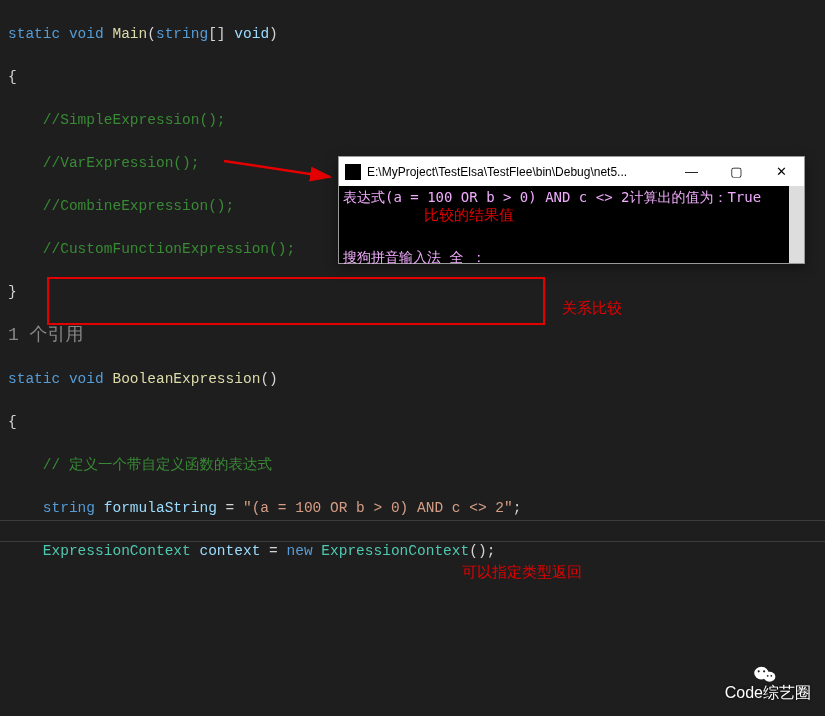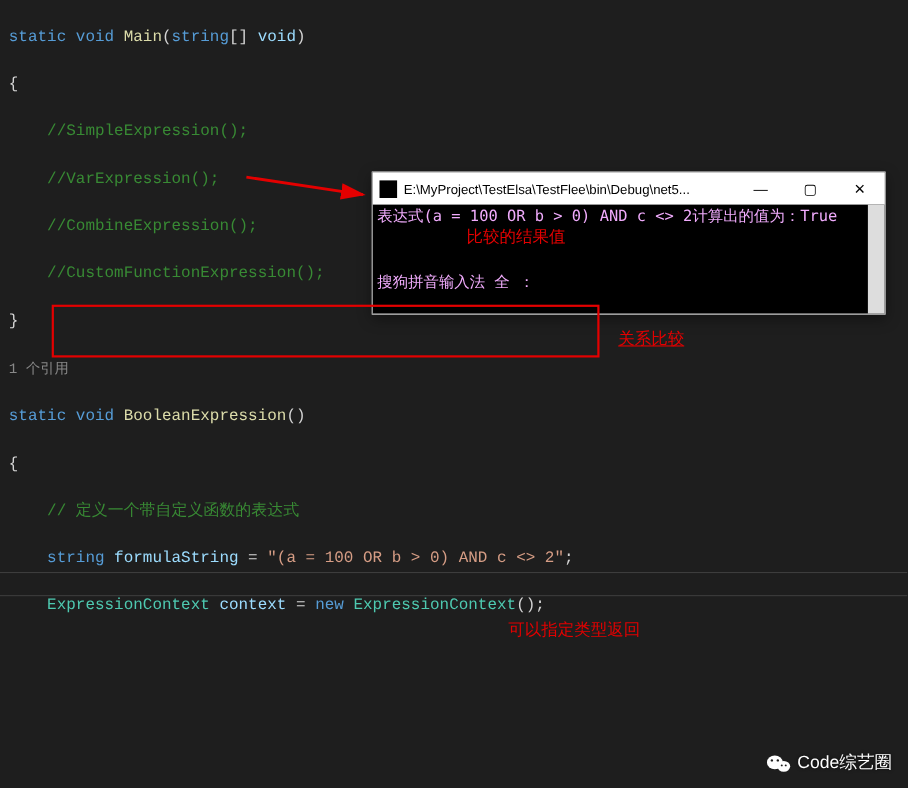--- a/index.html
+++ b/index.html
@@ -20,27 +20,27 @@
   position: relative;
 }
 .line { display: block; min-height: 21.5px; }
 .kw { color: #569cd6; }
 .type { color: #4ec9b0; }
 .method { color: #dcdcaa; }
 .str { color: #d69d85; }
 .comment { color: #388a34; }
 .var { color: #9cdcfe; }
 .punct { color: #d4d4d4; }
-.ref-lens { color: #888; font-size: 13px; text-align: right; }
+.ref-lens { color: #888; font-size: 18px; text-align: right; }
 .console-window {
   position: absolute;
   top: 156px;
   left: 338px;
   width: 467px;
-  height: 130px;
+  height: 108px;
   background: #fff;
   border: 1px solid #999;
   box-shadow: 0 4px 12px rgba(0,0,0,.4);
 }
 .titlebar {
   display: flex;
   align-items: center;
   height: 29px;
   background: #fff;
   font-family: "Segoe UI", sans-serif;
@@ -80,20 +80,21 @@
 .watermark {
   position: absolute;
   bottom: 12px;
   right: 14px;
   display: flex;
   align-items: center;
   color: #fff;
   font-family: "Microsoft YaHei", sans-serif;
   font-size: 16px;
   text-shadow: 0 0 3px rgba(0,0,0,.8);
+  flex-direction: column;
 }
 .wm-icon {
   width: 22px; height: 18px;
   margin-right: 6px;
   position: relative;
 }
 .wm-icon svg { width: 100%; height: 100%; }
 .hline { position: absolute; left: 0; width: 825px; height: 1px; background: rgba(120,120,120,.35); }
 </style>
 </head>
@@ -146,21 +147,21 @@
   </div>
   <div class="console-body">
     <div>表达式(a = 100 OR b &gt; 0) AND c &lt;&gt; 2计算出的值为：True</div>
     <div style="height:42px;"></div>
     <div>搜狗拼音输入法 全 ：</div>
     <div class="scrollbar-v"></div>
   </div>
 </div>
 
 <div class="red-box" style="top:277px; left:47px; width:498px; height:48px;"></div>
-<div class="red-text" style="top:299px; left:562px;text-decoration:underline;">关系比较</div>
+<div class="red-text" style="top:299px; left:562px;">关系比较</div>
 <div class="red-text" style="top:206px; left:424px;text-align:center;">比较的结果值</div>
 <div class="red-text" style="top:563px; left:462px;">可以指定类型返回</div>
 
 <svg class="arrow" style="top:155px; left:222px; width:120px; height:30px;">
   <defs>
       <marker id="ah" markerWidth="10" markerHeight="10" refX="8" refY="3" orient="auto">
         <path d="M0,0 L0,6 L9,3 z" fill="#e40000"></path>
       </marker>
     </defs>
   <line x1="2" y1="6" x2="108" y2="22" stroke="#e40000" stroke-width="2.5" marker-end="url(#ah)"></line>

